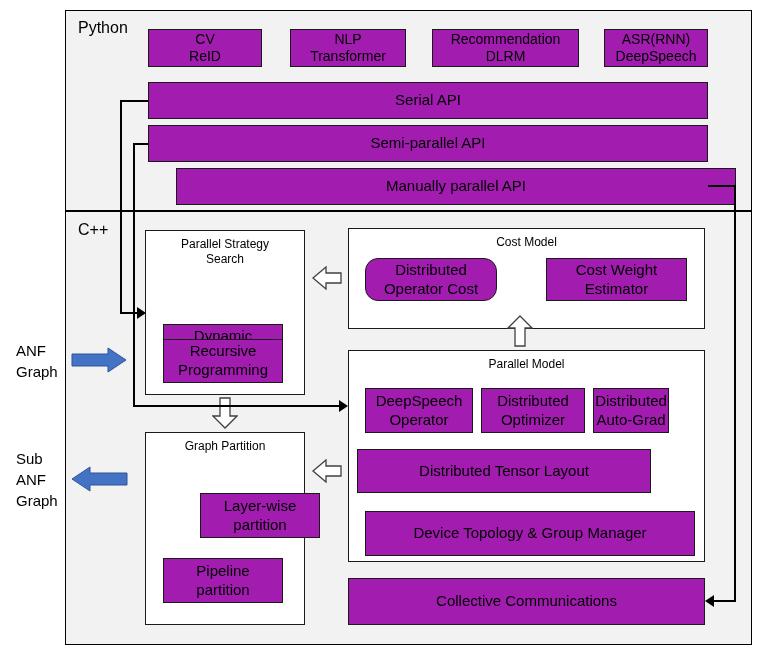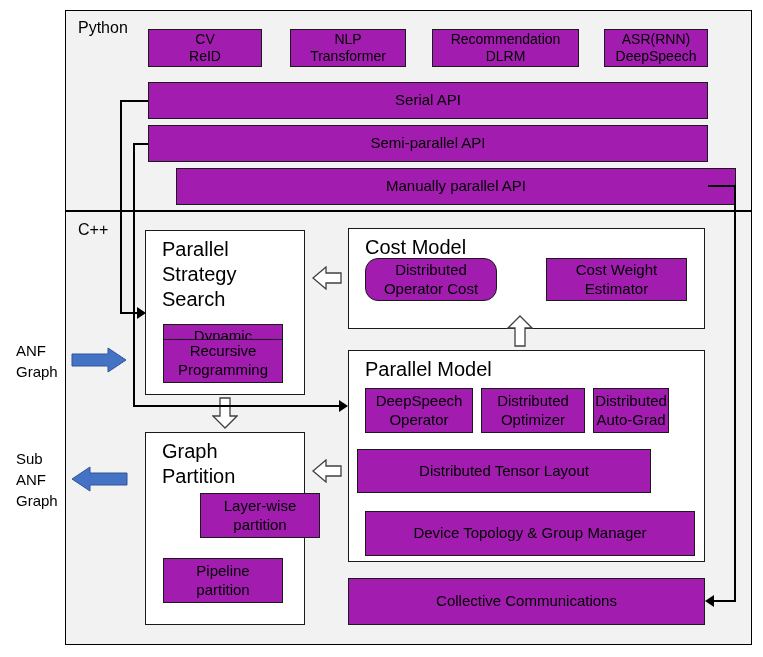--- a/index.html
+++ b/index.html
@@ -40,21 +40,22 @@
   }
   .box.small { font-size: 14px; }
   .container-box {
     position: absolute;
     background: #ffffff;
     border: 1px solid #1a1a1a;
     box-sizing: border-box;
   }
   .container-title {
     padding: 6px 16px 0 16px;
-    font-size: 20px;
+    text-align: center;
+    font-size: 12px;
     line-height: 1.25;
   }
   .side-label {
     position: absolute;
     font-size: 15px;
     line-height: 1.4;
     white-space: pre-line;
   }
   .abs { position: absolute; }
   .line { position: absolute; background: #000; }

